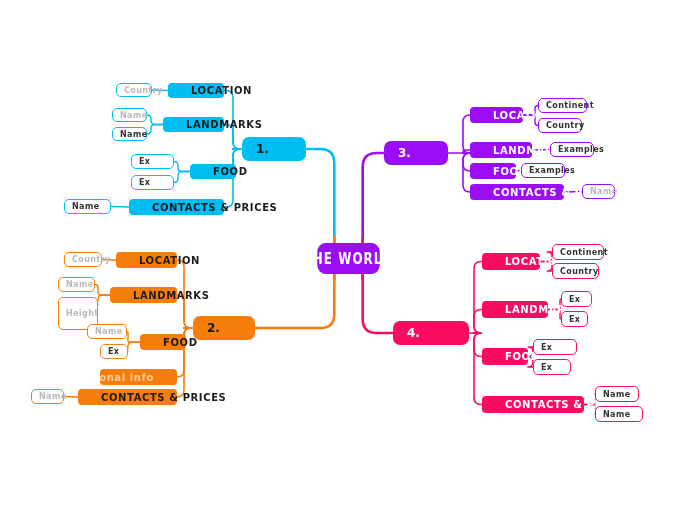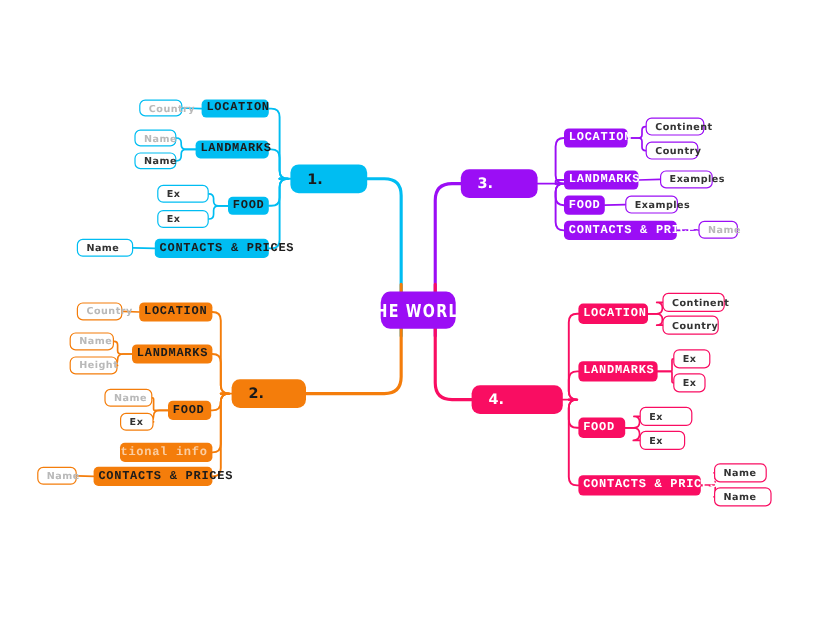--- a/index.html
+++ b/index.html
@@ -31,21 +31,21 @@
     border-radius:7px;
     font-weight:bold;font-size:12px;padding-left:14px;
   }
   .root.dark{color:#1a1a1a;}
   .root.light{color:#ffffff;}
 
   
   .cat{
     border-radius:4px;
     font-weight:bold;font-size:10px;letter-spacing:.6px;
-    padding:0 4px;justify-content:flex-start;font-family:Liberation Mono, monospace;
+    padding:0 23px;justify-content:flex-start;
   }
   .cat.dark{color:#1c1c1c;}
   .cat.light{color:#ffffff;}
   .cat.ghost{color:rgba(255,255,255,.62);}
 
   
   .leaf{
     background:#ffffff;border:1.5px solid #ccc;border-radius:5px;
     font-size:8px;font-weight:bold;letter-spacing:.4px;
     color:#333333;padding:0 7px;
@@ -150,21 +150,21 @@
       </div>
       <div class="node leaf muted" style="left: 64px; top: 252px; width: 38px; height: 15px; border-color: rgb(244, 125, 11);">
         <span>Country</span>
       </div>
       <div class="node cat dark" style="left: 110px; top: 287px; width: 67px; height: 16px; background: rgb(244, 125, 11);">
         <span>LANDMARKS</span>
       </div>
       <div class="node leaf muted" style="left: 58px; top: 277px; width: 37px; height: 15px; border-color: rgb(244, 125, 11);">
         <span>Name</span>
       </div>
-      <div class="node leaf muted" style="left: 58px; top: 297px; width: 40px; height: 15px; border-color: rgb(244, 125, 11);">
+      <div class="node leaf muted" style="left: 58px; top: 297px; width: 40px; height: 33px; border-color: rgb(244, 125, 11);">
         <span>Height</span>
       </div>
       <div class="node cat dark" style="left: 140px; top: 334px; width: 36px; height: 16px; background: rgb(244, 125, 11);">
         <span>FOOD</span>
       </div>
       <div class="node leaf muted" style="left: 87px; top: 324px; width: 40px; height: 15px; border-color: rgb(244, 125, 11);">
         <span>Name</span>
       </div>
       <div class="node leaf" style="left: 100px; top: 344px; width: 28px; height: 15px; border-color: rgb(244, 125, 11);">
         <span>Ex</span>

